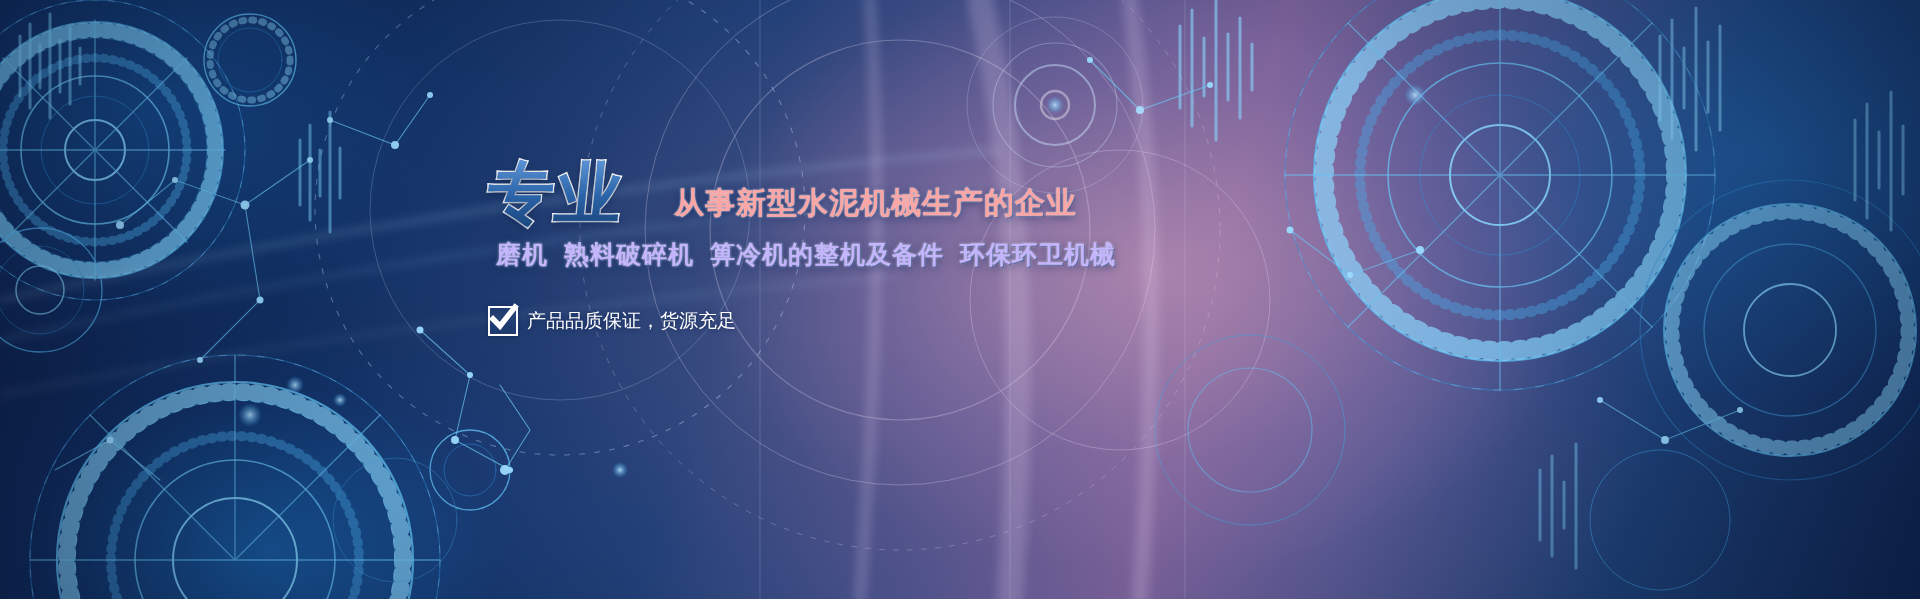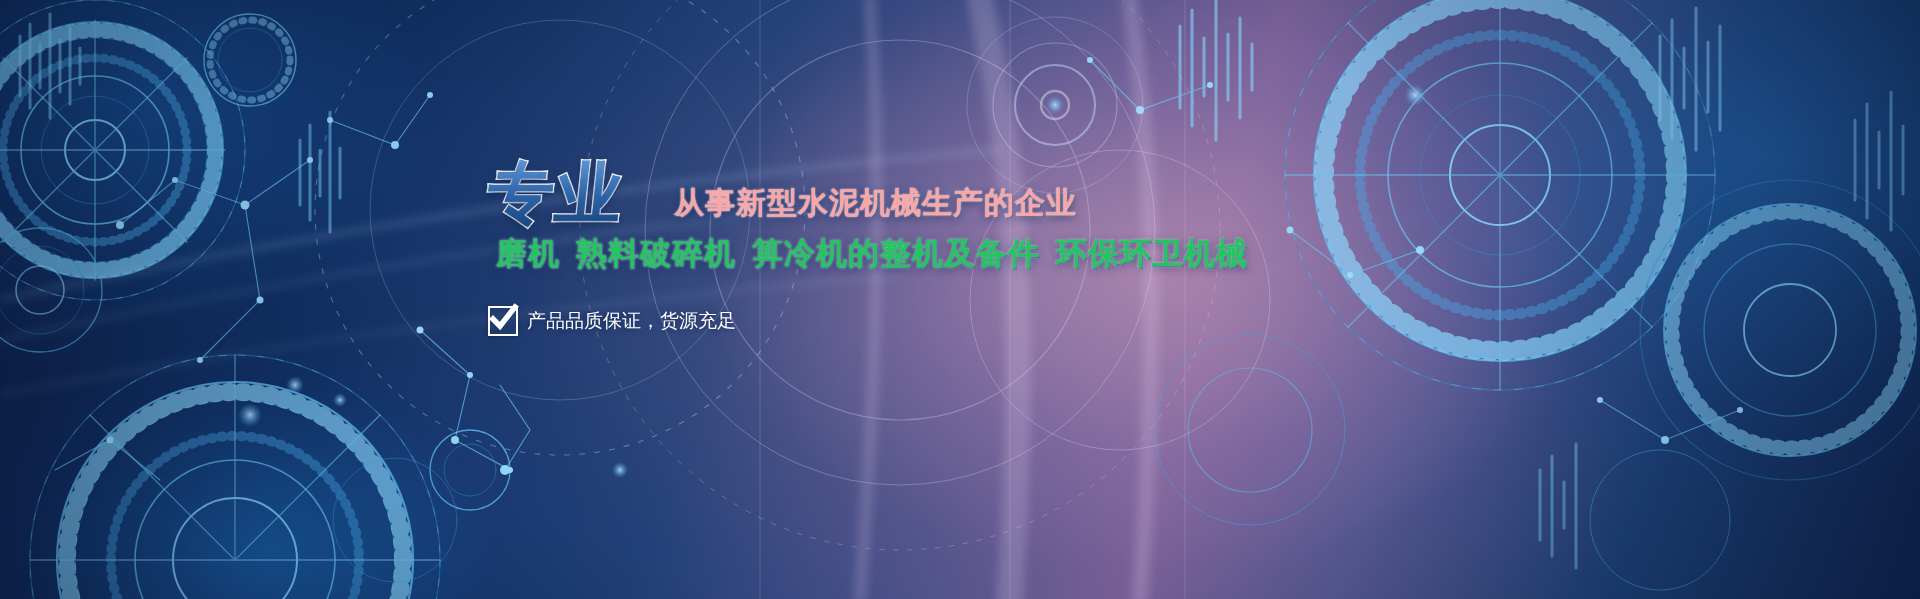--- a/index.html
+++ b/index.html
@@ -62,22 +62,22 @@
     color:#fca5a5;
     letter-spacing:1px;
     text-shadow:
       0 0 2px rgba(255,255,255,0.95),
       1px 1px 0 rgba(40,70,130,0.75),
       0 2px 8px rgba(20,40,90,0.7);
     margin-left: 38px;
   }
   .line2{
     position:absolute;left:8px;top:72px;white-space:nowrap;
-    font-size:31px;line-height:28px;font-weight:bold;
-    color:#22c55e;
+    font-size:25px;line-height:28px;font-weight:bold;
+    color:#c4b5fd;
     letter-spacing:1px;
     text-shadow:
       0 0 3px rgba(255,255,255,0.6),
       1px 1px 0 rgba(45,75,140,0.8),
       0 2px 8px rgba(20,40,90,0.65);
   }
   .line2 .gap{display:inline-block;width:16px;}
 
   .bullets{position:absolute;left:0;top:130px;width:560px;}
   .brow{display:flex;align-items:center;height:46px;}

